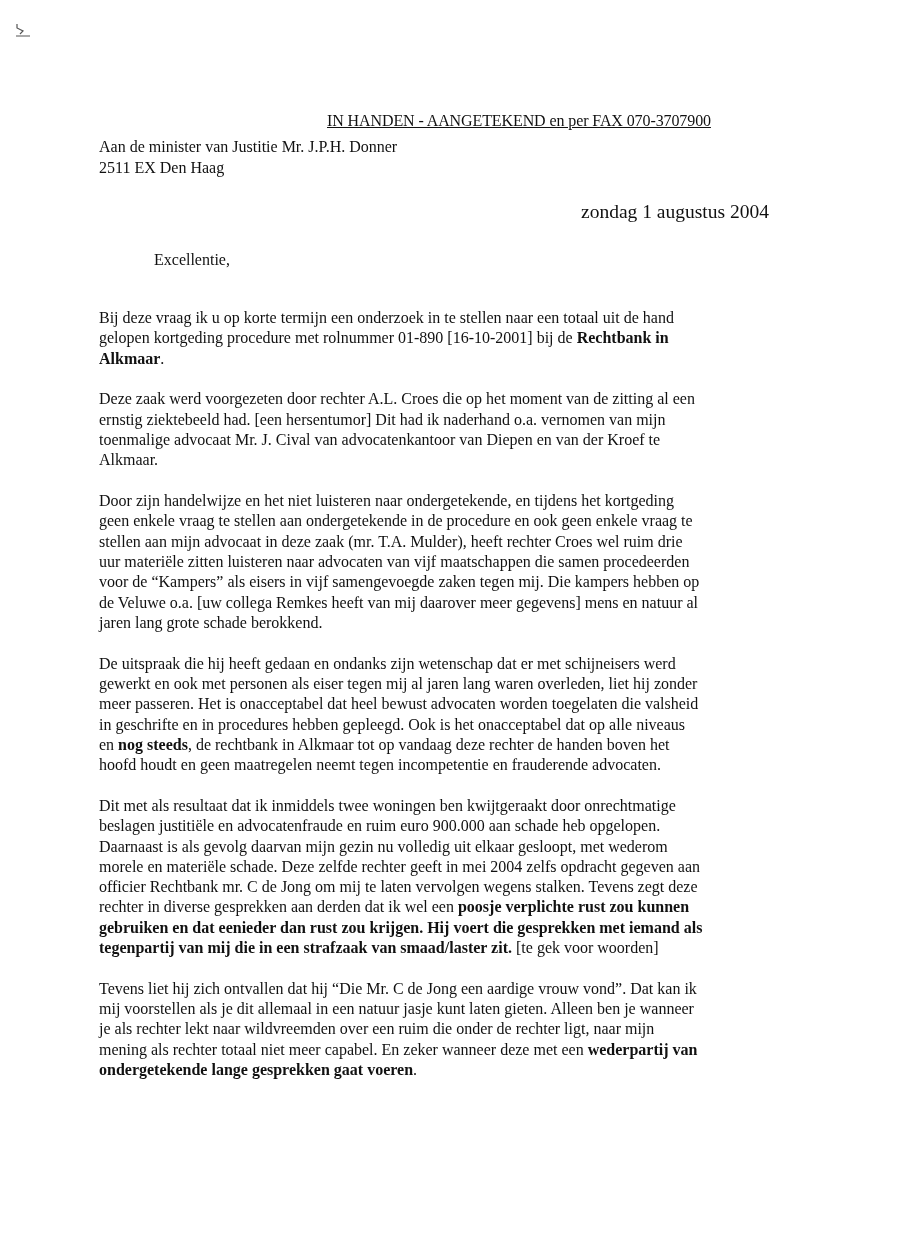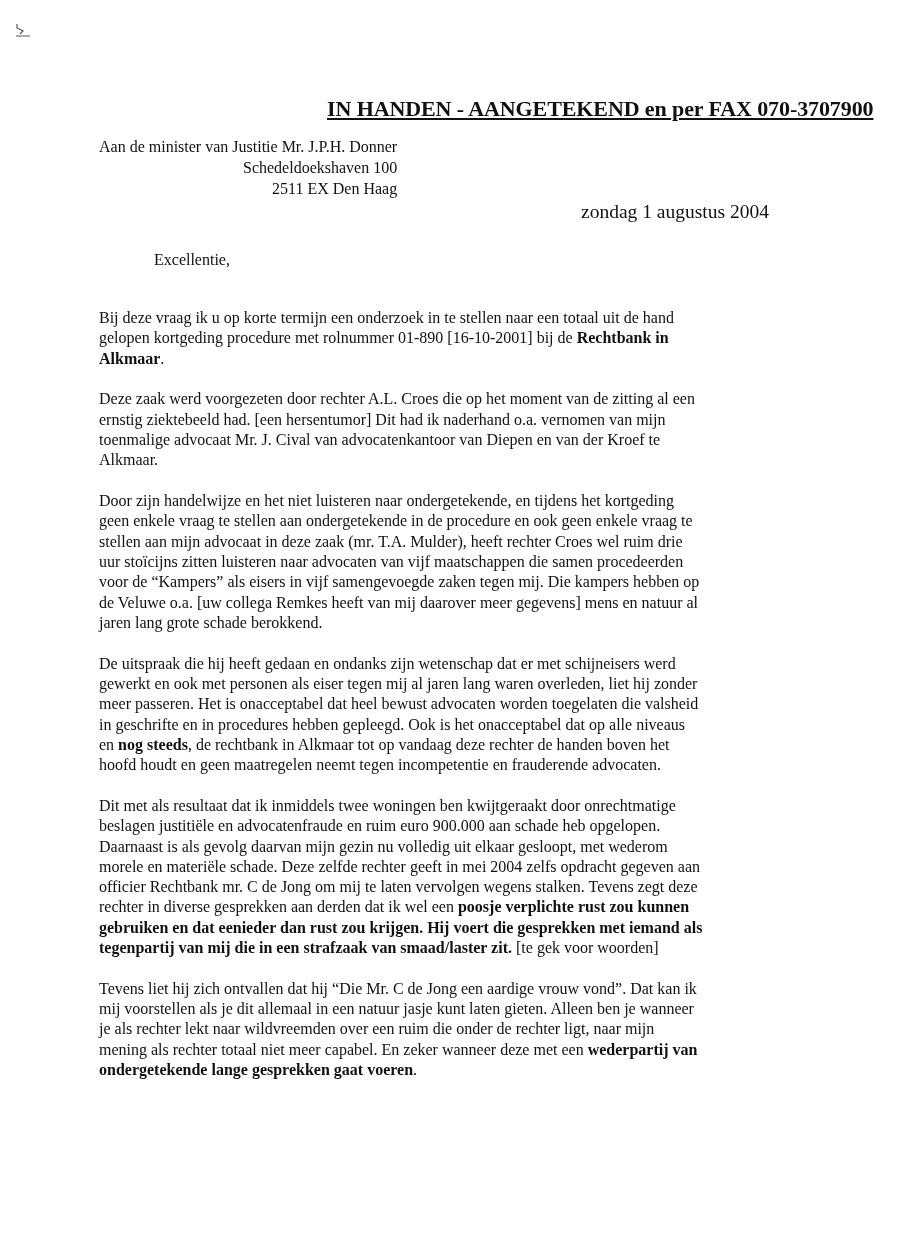--- a/index.html
+++ b/index.html
@@ -5,29 +5,29 @@
   html, body { margin: 0; padding: 0; background: #ffffff; }
   body {
     width: 900px; height: 1237px; position: relative; overflow: hidden;
     font-family: "Liberation Serif", "DejaVu Serif", serif;
     color: #111111;
   }
   .mark {
     position: absolute; left: 14px; top: 22px; width: 20px; height: 16px;
   }
   .header-line {
-    position: absolute; left: 327px; top: 96px;
-    font-size: 22px; font-weight: bold; text-decoration: underline;
+    position: absolute; left: 327px; top: 112px;
+    font-size: 16px; font-weight: normal; text-decoration: underline;
     letter-spacing: -0.1px; white-space: nowrap;
   }
   .address {
     position: absolute; left: 99px; top: 136px;
     font-size: 16px; line-height: 21px;
   }
-  .address div { white-space: nowrap; text-align: right; }
+  .address div { white-space: nowrap; }
   .date {
     position: absolute; left: 581px; top: 201px;
     font-size: 19.5px; white-space: nowrap;
   }
   .salutation {
     position: absolute; left: 154px; top: 251px;
     font-size: 16px; white-space: nowrap;
   }
   .body-text {
     position: absolute; left: 99px; top: 308px; width: 700px;
@@ -43,21 +43,20 @@
 <div class="mark">
   <svg width="20" height="16" viewBox="0 0 20 16">
     <path d="M3 2 L3 6 L9 9 L6 12 M2 14 L16 14" stroke="#555" stroke-width="1.2" fill="none"></path>
   </svg>
 </div>
 
 <div class="header-line">IN HANDEN  - AANGETEKEND en per FAX 070-3707900</div>
 
 <div class="address">
   <div>Aan de minister van Justitie  Mr. J.P.H. Donner</div>
-  <div>Schedeldoekshaven 100</div>
   <div>2511 EX Den  Haag</div>
 </div>
 
 <div class="date">zondag 1 augustus 2004</div>
 
 <div class="salutation">Excellentie,</div>
 
 <div class="body-text">
   <p>
     <span class="ln">Bij deze vraag ik u op korte termijn een onderzoek in te stellen naar een totaal uit de hand</span>
@@ -69,21 +68,21 @@
     <span class="ln">Deze zaak werd voorgezeten door rechter A.L. Croes die op het moment van de zitting al een</span>
     <span class="ln">ernstig ziektebeeld had. [een hersentumor] Dit had ik naderhand o.a. vernomen van mijn</span>
     <span class="ln">toenmalige advocaat Mr. J. Cival van advocatenkantoor van Diepen en van der Kroef te</span>
     <span class="ln">Alkmaar.</span>
   </p>
 
   <p>
     <span class="ln">Door zijn handelwijze en het niet luisteren naar ondergetekende, en tijdens het kortgeding</span>
     <span class="ln">geen enkele vraag te stellen aan ondergetekende in de procedure en ook geen enkele vraag te</span>
     <span class="ln">stellen aan mijn advocaat in deze zaak (mr. T.A. Mulder), heeft rechter Croes wel ruim drie</span>
-    <span class="ln">uur stoïcijns zitten luisteren naar advocaten van vijf maatschappen die samen procedeerden</span>
+    <span class="ln">uur materiële zitten luisteren naar advocaten van vijf maatschappen die samen procedeerden</span>
     <span class="ln">voor de “Kampers” als eisers in vijf samengevoegde zaken tegen mij. Die kampers hebben op</span>
     <span class="ln">de Veluwe o.a. [uw collega Remkes heeft van mij daarover meer gegevens] mens en natuur al</span>
     <span class="ln">jaren lang grote schade berokkend.</span>
   </p>
 
   <p>
     <span class="ln">De uitspraak die hij heeft gedaan en ondanks zijn wetenschap dat er met schijneisers werd</span>
     <span class="ln">gewerkt en ook met personen als eiser tegen mij al jaren lang waren overleden, liet hij zonder</span>
     <span class="ln">meer passeren. Het is onacceptabel dat heel bewust advocaten worden toegelaten die valsheid</span>
     <span class="ln">in geschrifte en in procedures hebben gepleegd. Ook is het onacceptabel dat op alle niveaus</span>

